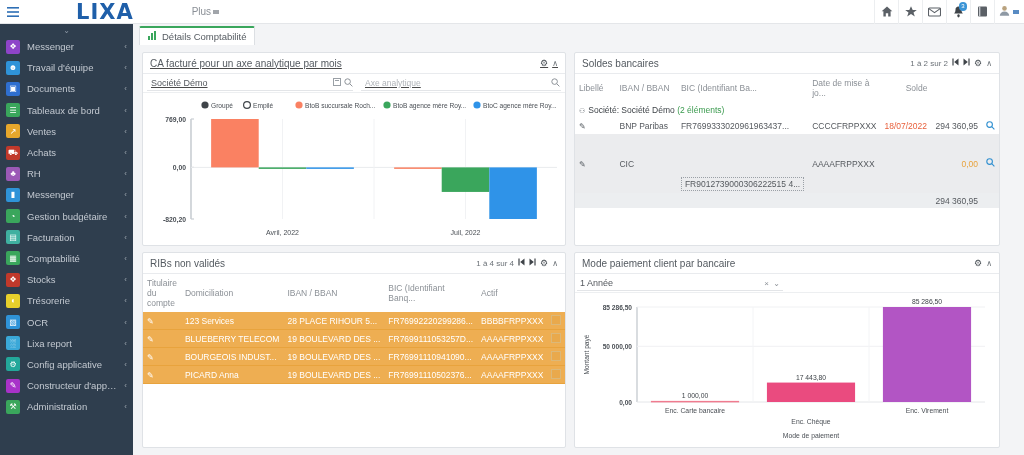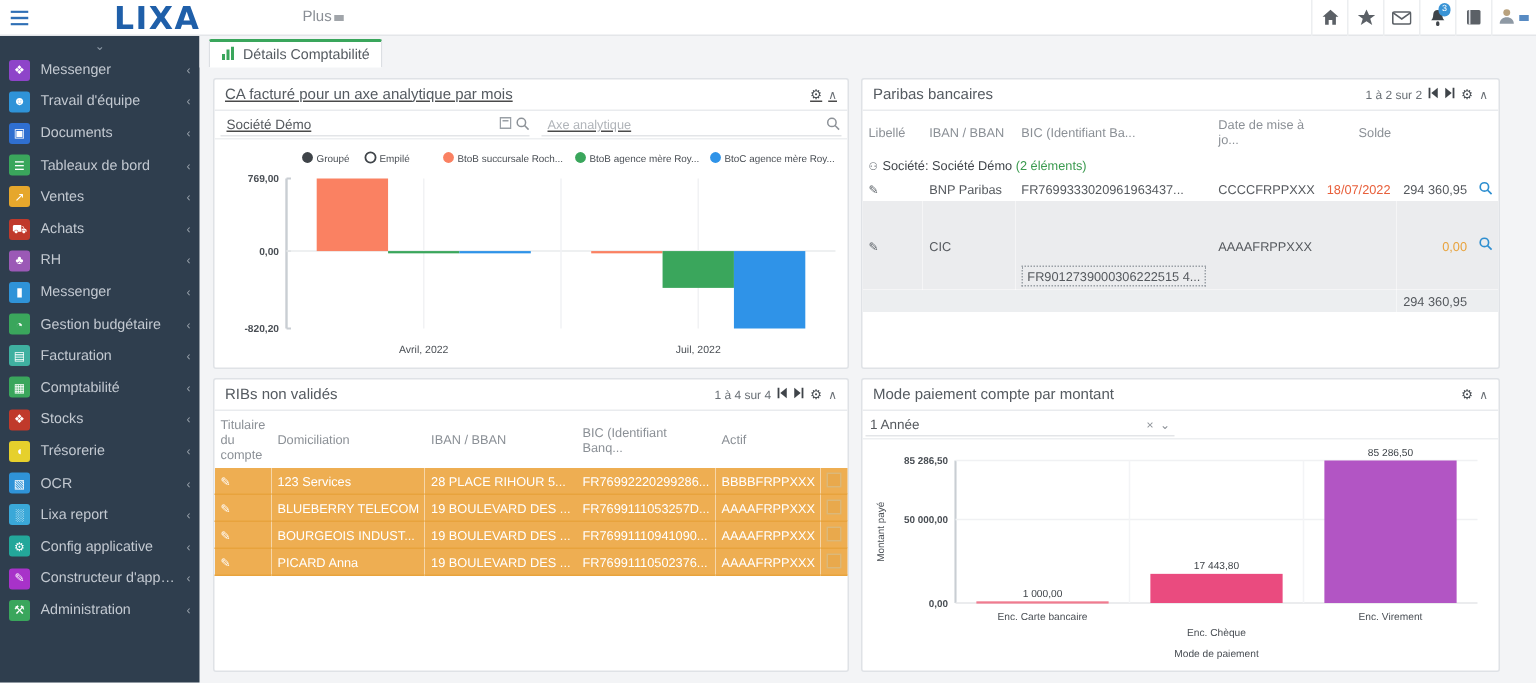--- a/index.html
+++ b/index.html
@@ -19,21 +19,21 @@
   #hamburger{
     width:26px; height:24px; display:flex; align-items:center; justify-content:center;
     color:#2f6fb5; font-size:13px;
   }
   #logo{
     font-family:"DejaVu Sans", sans-serif;
     font-weight:bold; font-size:21px; letter-spacing:1px;
     color:#1f5fa9; line-height:22px; margin-left:2px;
   }
   #plus-menu{
-    margin-left:20px; font-size:10px; color:#8a8f96; display:flex; align-items:center; gap:2px;text-align:center;
+    margin-left:10px; font-size:10px; color:#8a8f96; display:flex; align-items:center; gap:2px;text-align:center;
   }
   .caret-down{ width:0;height:0;border-left:3px solid currentColor;border-right:3px solid currentColor;border-top:4px solid currentColor;opacity:.8;}
   #topbar-right{ margin-left:auto; display:flex; align-items:stretch; height:24px; }
   .tb-icon{
     width:24px; height:24px; display:flex; align-items:center; justify-content:center;
     border-left:1px solid #eceef0; color:#5b6066; font-size:11px; position:relative;
   }
   .tb-icon svg{ display:block; }
   #badge{
     position:absolute; top:2px; right:3px; background:#3a94d6; color:#fff;
@@ -345,21 +345,21 @@
         <text x="139.5" y="142" font-size="7" fill="#4a4f55" text-anchor="middle">Avril, 2022</text>
         <rect x="251.13" y="74.38912660458092" width="47.580000000000005" height="1.5" fill="#fa8162"></rect>
         <rect x="298.71" y="74.38912660458092" width="47.580000000000005" height="24.540649383337524" fill="#3aa65c"></rect>
         <rect x="346.29" y="74.38912660458092" width="47.580000000000005" height="51.61087339541908" fill="#2f93e8"></rect>
         <text x="322.5" y="142" font-size="7" fill="#4a4f55" text-anchor="middle">Juil, 2022</text>
       </svg></div>
 </div>
 
 <div class="panel" style="left:574px; top:52px; width:426px; height:194px;">
   <div class="p-head">
-    <span class="p-title">Paribas bancaires</span>
+    <span class="p-title">Soldes bancaires</span>
     <span class="p-tools">
       <span class="pager">1 à 2 sur 2</span>
       <span>
         <svg width="7" height="8" viewBox="0 0 7 8">
             <path d="M6.5 0.5v7L2.2 4z" fill="#3f4449"></path>
             <rect x="0.4" y="0.5" width="1.2" height="7" fill="#3f4449"></rect>
           </svg>
       </span>
       <span>
         <svg width="7" height="8" viewBox="0 0 7 8">
@@ -481,21 +481,21 @@
           <td>FR76991110502376...</td>
           <td>AAAAFRPPXXX</td>
           <td style="text-align: center;"><span class="chkbox"></span></td>
         </tr>
       </tbody>
   </table>
 </div>
 
 <div class="panel" style="left:574px; top:252px; width:426px; height:196px;">
   <div class="p-head">
-    <span class="p-title">Mode paiement compte par montant</span>
+    <span class="p-title">Mode paiement client par bancaire</span>
     <span class="p-tools">
       <span class="gear">⚙</span>
       <span class="chv">∧</span>
     </span>
   </div>
   <div class="filter-row">
     <div class="fld" style="width:210px">
       <span class="txt" style="padding-left:5px">1 Année</span>
       <span class="fld-line" style="left:2px;right:2px"></span>
       <span class="mini-ico" style="position:absolute;right:16px">×</span>

